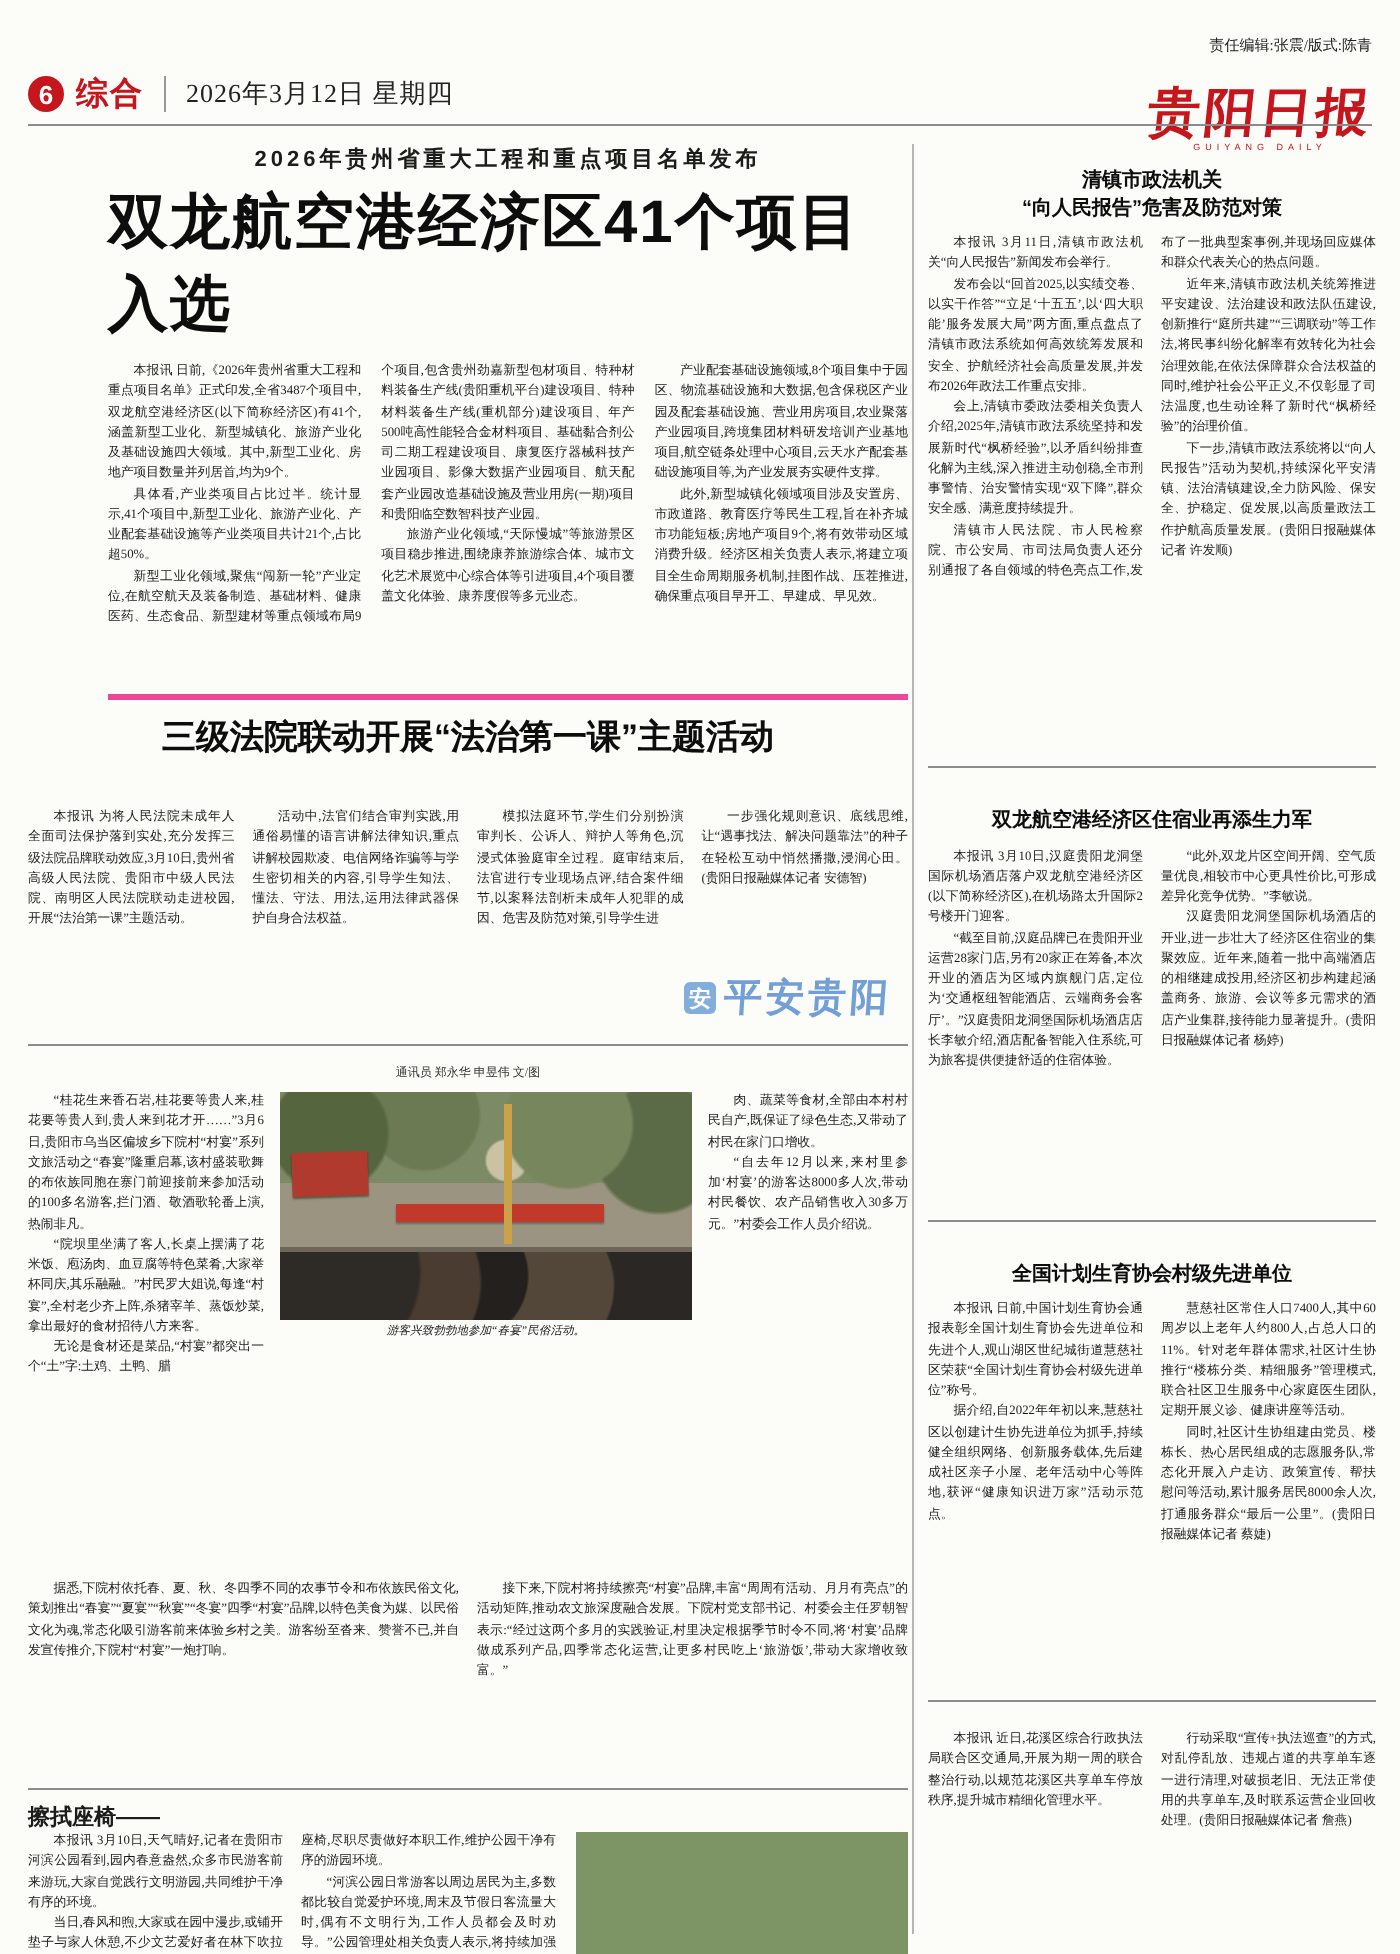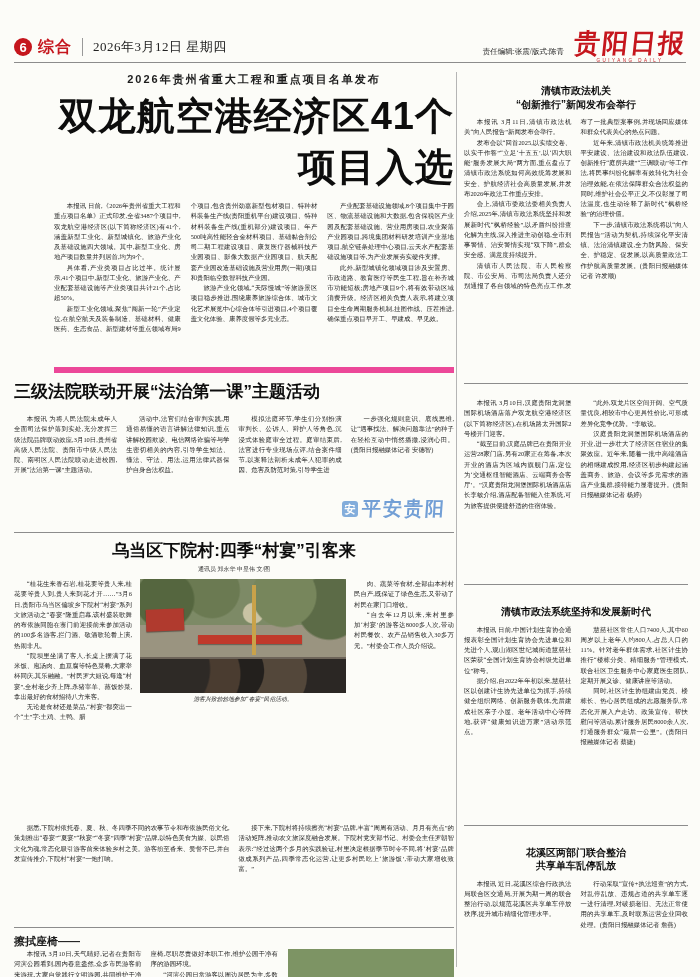--- a/index.html
+++ b/index.html
@@ -9,49 +9,49 @@
   .masthead{position:absolute;left:14px;right:14px;top:33px;height:28px;
             display:flex;justify-content:space-between;align-items:center;}
   .mh-left{display:flex;align-items:center;gap:6px;}
   .page-badge{width:18px;height:18px;border-radius:50%;background:#c5161d;color:#fff;
               font-family:"Liberation Sans",sans-serif;font-weight:bold;font-size:13px;
               display:flex;align-items:center;justify-content:center;}
   .section-name{color:#c5161d;font-family:"Liberation Sans",sans-serif;font-weight:900;
                 font-size:16px;letter-spacing:1px;}
   .mh-divider{width:1px;height:18px;background:#999;margin:0 4px;}
   .mh-date{font-size:13px;color:#222;letter-spacing:.5px;}
-  .mh-right{display:flex;align-items:flex-end;gap:10px;}
+  .mh-right{display:flex;align-items:flex-end;gap:10px;flex-direction:column;}
   .editor-info{font-size:7.5px;color:#222;margin-bottom:6px;}
   .logo-wrap{text-align:center;line-height:1;}
   .logo-cn{color:#c5161d;font-weight:900;font-size:26px;font-family:"Liberation Serif",serif;
            transform:skewX(-6deg);letter-spacing:2px;}
   .logo-en{color:#c5161d;font-size:4.5px;letter-spacing:2.5px;margin-top:2px;
            font-family:"Liberation Sans",sans-serif;}
   .mh-rule{position:absolute;left:14px;right:14px;top:62px;height:1px;background:#8c8c8c;}
   
   .col-divider{position:absolute;left:456px;top:72px;bottom:10px;width:1px;background:#b5b5b5;}
   .left-col{position:absolute;left:14px;top:68px;width:440px;}
   .right-col{position:absolute;left:464px;top:70px;width:224px;}
   
   .body{font-size:6.4px;line-height:1.6;text-align:justify;overflow:hidden;}
   .body p{margin:0;text-indent:2em;}
   .cols2{column-count:2;column-gap:9px;}
   .cols3{column-count:3;column-gap:10px;}
   .cols4{column-count:4;column-gap:9px;}
   h1,h2,h3{font-family:"Liberation Sans",sans-serif;margin:0;color:#0d0d0d;}
   .caption{font-size:5.8px;color:#222;line-height:1.4;font-style:italic;}
   
-  .lead{padding:4px 0 8px;border-bottom:6px solid #ec4899;margin-left:40px;}
+  .lead{padding:4px 0 8px;border-bottom:3px solid #ec4899;margin-left:40px;}
   .kicker{font-size:11px;font-weight:bold;text-align:center;letter-spacing:2px;
           font-family:"Liberation Sans",sans-serif;}
-  .lead h1{font-size:38px;font-weight:900;text-align:right;letter-spacing:1px;margin:4px 0 8px;}
+  .lead h1{font-size:30px;font-weight:900;text-align:left;letter-spacing:1px;margin:4px 0 8px;}
   .lead .body{height:158px;}
   
   .court{position:relative;padding:7px 0 8px;border-bottom:1px solid #8c8c8c;}
-  .court h2{font-size:17px;font-weight:900;text-align:left;margin-bottom:11px;}
+  .court h2{font-size:17px;font-weight:900;text-align:center;margin-bottom:24px;}
   .court .body{height:110px;}
   .watermark{position:absolute;right:8px;bottom:10px;display:flex;align-items:center;gap:4px;
              opacity:.85;}
   .wm-badge{width:16px;height:16px;background:#6fa0d6;border-radius:3px;color:#fff;
             font-size:11px;display:flex;align-items:center;justify-content:center;
             font-family:"Liberation Sans",sans-serif;font-weight:bold;}
   .wm-text{color:#5b8fd0;font-size:19px;font-weight:900;letter-spacing:2px;
            font-family:"Liberation Serif",serif;transform:skewX(-4deg);}
   
   .village{padding:6px 0 8px;border-bottom:1px solid #8c8c8c;}
@@ -163,21 +163,20 @@
           <p>模拟法庭环节,学生们分别扮演审判长、公诉人、辩护人等角色,沉浸式体验庭审全过程。庭审结束后,法官进行专业现场点评,结合案件细节,以案释法剖析未成年人犯罪的成因、危害及防范对策,引导学生进</p>
           <p>一步强化规则意识、底线思维,让“遇事找法、解决问题靠法”的种子在轻松互动中悄然播撒,浸润心田。(贵阳日报融媒体记者 安德智)</p>
         </div>
       <div class="watermark">
         <span class="wm-badge">安</span>
         <span class="wm-text">平安贵阳</span>
       </div>
     </section>
 
     <section class="village">
-      <h2>乌当区下院村:四季“村宴”引客来</h2>
       <div class="byline">通讯员 郑永华 申昱伟 文/图</div>
       <div class="village-grid">
         <div class="body v-left">
             <p>“桂花生来香石岩,桂花要等贵人来,桂花要等贵人到,贵人来到花才开……”3月6日,贵阳市乌当区偏坡乡下院村“村宴”系列文旅活动之“春宴”隆重启幕,该村盛装歌舞的布依族同胞在寨门前迎接前来参加活动的100多名游客,拦门酒、敬酒歌轮番上演,热闹非凡。</p>
             <p>“院坝里坐满了客人,长桌上摆满了花米饭、庖汤肉、血豆腐等特色菜肴,大家举杯同庆,其乐融融。”村民罗大姐说,每逢“村宴”,全村老少齐上阵,杀猪宰羊、蒸饭炒菜,拿出最好的食材招待八方来客。</p>
             <p>无论是食材还是菜品,“村宴”都突出一个“土”字:土鸡、土鸭、腊</p>
           </div>
         <div class="v-mid">
           <div class="village-photo">
             <i class="ph-sign"></i>
@@ -216,58 +215,55 @@
       </div>
     </section>
 
   </main>
 
   <aside class="right-col">
 
     <section class="r-art" style="padding-top:2px;">
       <h2>
         <span style="display:block">清镇市政法机关</span>
-        <span style="display:block">“创新推行”新闻发布会举行</span>
+        <span style="display:block">“向人民报告”危害及防范对策</span>
       </h2>
       <div class="body cols2 qz-body">
           <p>本报讯 3月11日,清镇市政法机关“向人民报告”新闻发布会举行。</p>
           <p>发布会以“回首2025,以实绩交卷、以实干作答”“立足‘十五五’,以‘四大职能’服务发展大局”两方面,重点盘点了清镇市政法系统如何高效统筹发展和安全、护航经济社会高质量发展,并发布2026年政法工作重点安排。</p>
           <p>会上,清镇市委政法委相关负责人介绍,2025年,清镇市政法系统坚持和发展新时代“枫桥经验”,以矛盾纠纷排查化解为主线,深入推进主动创稳,全市刑事警情、治安警情实现“双下降”,群众安全感、满意度持续提升。</p>
           <p>清镇市人民法院、市人民检察院、市公安局、市司法局负责人还分别通报了各自领域的特色亮点工作,发布了一批典型案事例,并现场回应媒体和群众代表关心的热点问题。</p>
           <p>近年来,清镇市政法机关统筹推进平安建设、法治建设和政法队伍建设,创新推行“庭所共建”“三调联动”等工作法,将民事纠纷化解率有效转化为社会治理效能,在依法保障群众合法权益的同时,维护社会公平正义,不仅彰显了司法温度,也生动诠释了新时代“枫桥经验”的治理价值。</p>
           <p>下一步,清镇市政法系统将以“向人民报告”活动为契机,持续深化平安清镇、法治清镇建设,全力防风险、保安全、护稳定、促发展,以高质量政法工作护航高质量发展。(贵阳日报融媒体记者 许发顺)</p>
         </div>
     </section>
 
     <section class="r-art">
+      <h2>双龙航空港经济区住宿业再添生力军</h2>
       <div class="body cols2 ht-body">
           <p>本报讯 3月10日,汉庭贵阳龙洞堡国际机场酒店落户双龙航空港经济区(以下简称经济区),在机场路太升国际2号楼开门迎客。</p>
           <p>“截至目前,汉庭品牌已在贵阳开业运营28家门店,另有20家正在筹备,本次开业的酒店为区域内旗舰门店,定位为‘交通枢纽智能酒店、云端商务会客厅’。”汉庭贵阳龙洞堡国际机场酒店店长李敏介绍,酒店配备智能入住系统,可为旅客提供便捷舒适的住宿体验。</p>
           <p>“此外,双龙片区空间开阔、空气质量优良,相较市中心更具性价比,可形成差异化竞争优势。”李敏说。</p>
           <p>汉庭贵阳龙洞堡国际机场酒店的开业,进一步壮大了经济区住宿业的集聚效应。近年来,随着一批中高端酒店的相继建成投用,经济区初步构建起涵盖商务、旅游、会议等多元需求的酒店产业集群,接待能力显著提升。(贵阳日报融媒体记者 杨婷)</p>
         </div>
     </section>
 
     <section class="r-art">
       <h2>
-        <span style="display:block">清镇市政法系统坚持和发展新时代</span>
+        <span style="display:block">全国计划生育协会村级先进单位</span>
       </h2>
       <div class="body cols2 cm-body">
           <p>本报讯 日前,中国计划生育协会通报表彰全国计划生育协会先进单位和先进个人,观山湖区世纪城街道慧慈社区荣获“全国计划生育协会村级先进单位”称号。</p>
           <p>据介绍,自2022年年初以来,慧慈社区以创建计生协先进单位为抓手,持续健全组织网络、创新服务载体,先后建成社区亲子小屋、老年活动中心等阵地,获评“健康知识进万家”活动示范点。</p>
           <p>慧慈社区常住人口7400人,其中60周岁以上老年人约800人,占总人口的11%。针对老年群体需求,社区计生协推行“楼栋分类、精细服务”管理模式,联合社区卫生服务中心家庭医生团队,定期开展义诊、健康讲座等活动。</p>
           <p>同时,社区计生协组建由党员、楼栋长、热心居民组成的志愿服务队,常态化开展入户走访、政策宣传、帮扶慰问等活动,累计服务居民8000余人次,打通服务群众“最后一公里”。(贵阳日报融媒体记者 蔡婕)</p>
         </div>
     </section>
 
     <section class="r-art">
-      <h2>
-        <span style="display:block">花溪区两部门联合整治</span>
-        <span style="display:block">共享单车乱停乱放</span>
-      </h2>
       <div class="body cols2 bk-body">
           <p>本报讯 近日,花溪区综合行政执法局联合区交通局,开展为期一周的联合整治行动,以规范花溪区共享单车停放秩序,提升城市精细化管理水平。</p>
           <p>行动采取“宣传+执法巡查”的方式,对乱停乱放、违规占道的共享单车逐一进行清理,对破损老旧、无法正常使用的共享单车,及时联系运营企业回收处理。(贵阳日报融媒体记者 詹燕)</p>
         </div>
     </section>
 
   </aside>
 
 </div>
 

